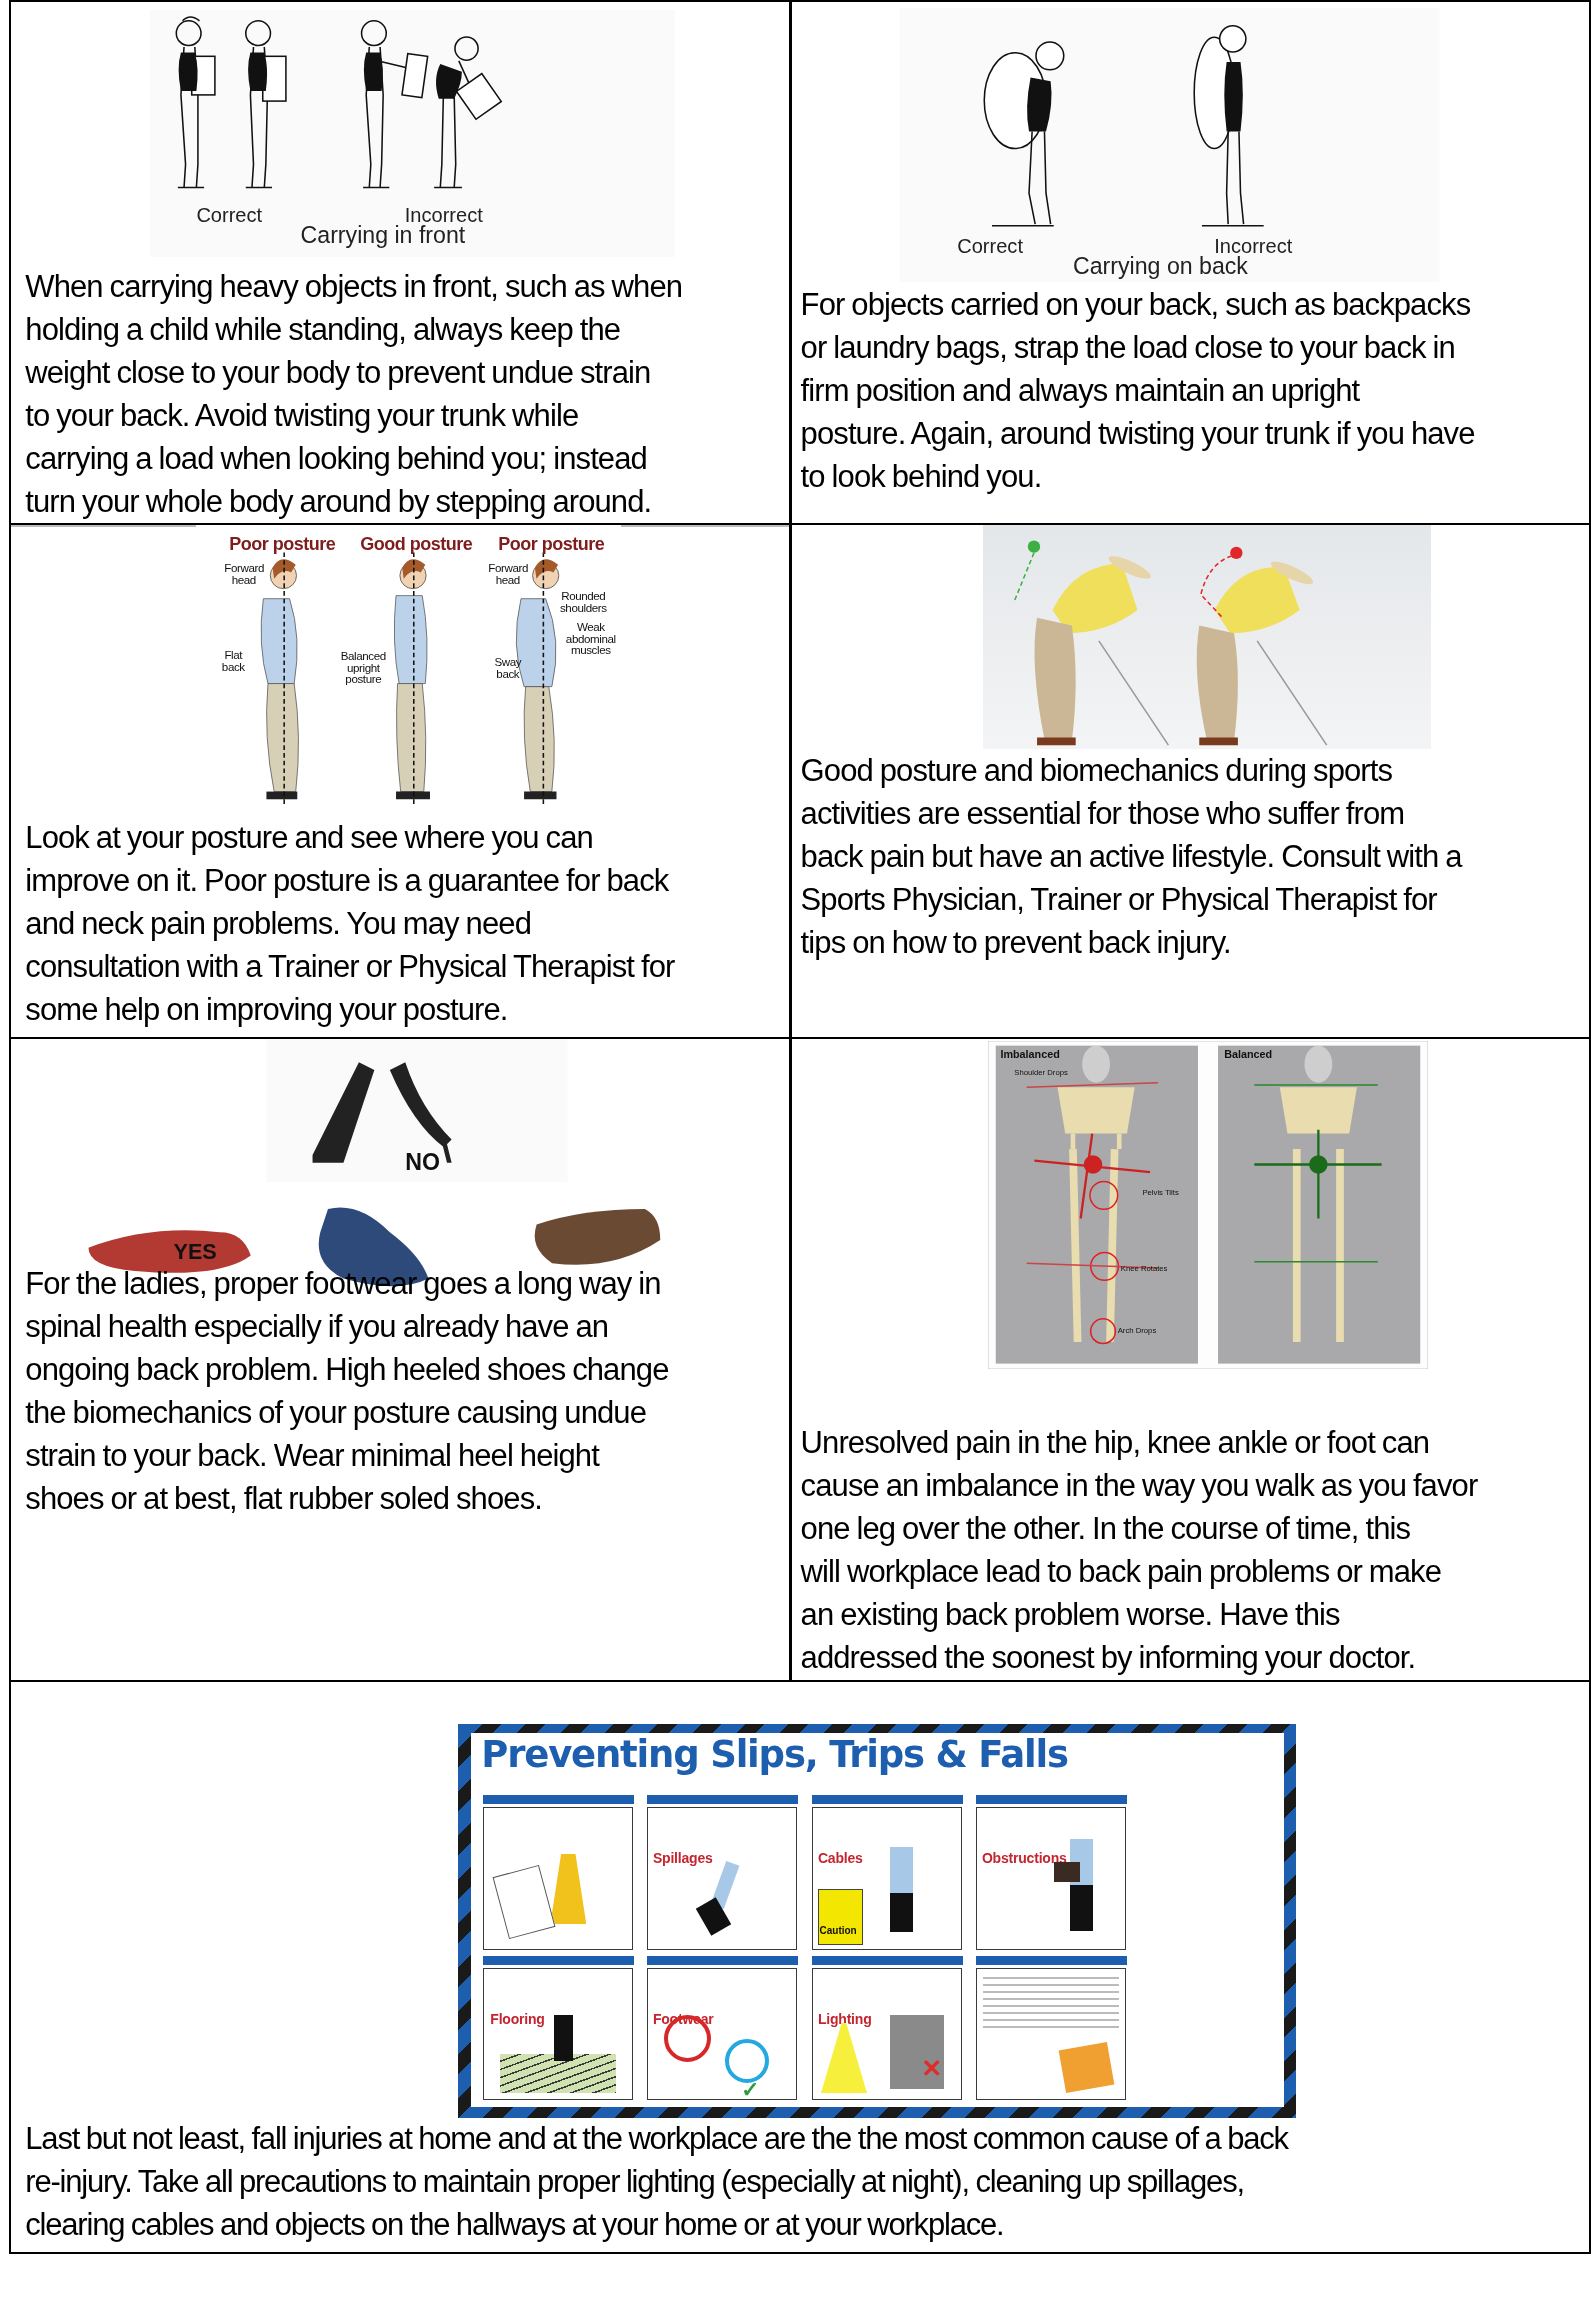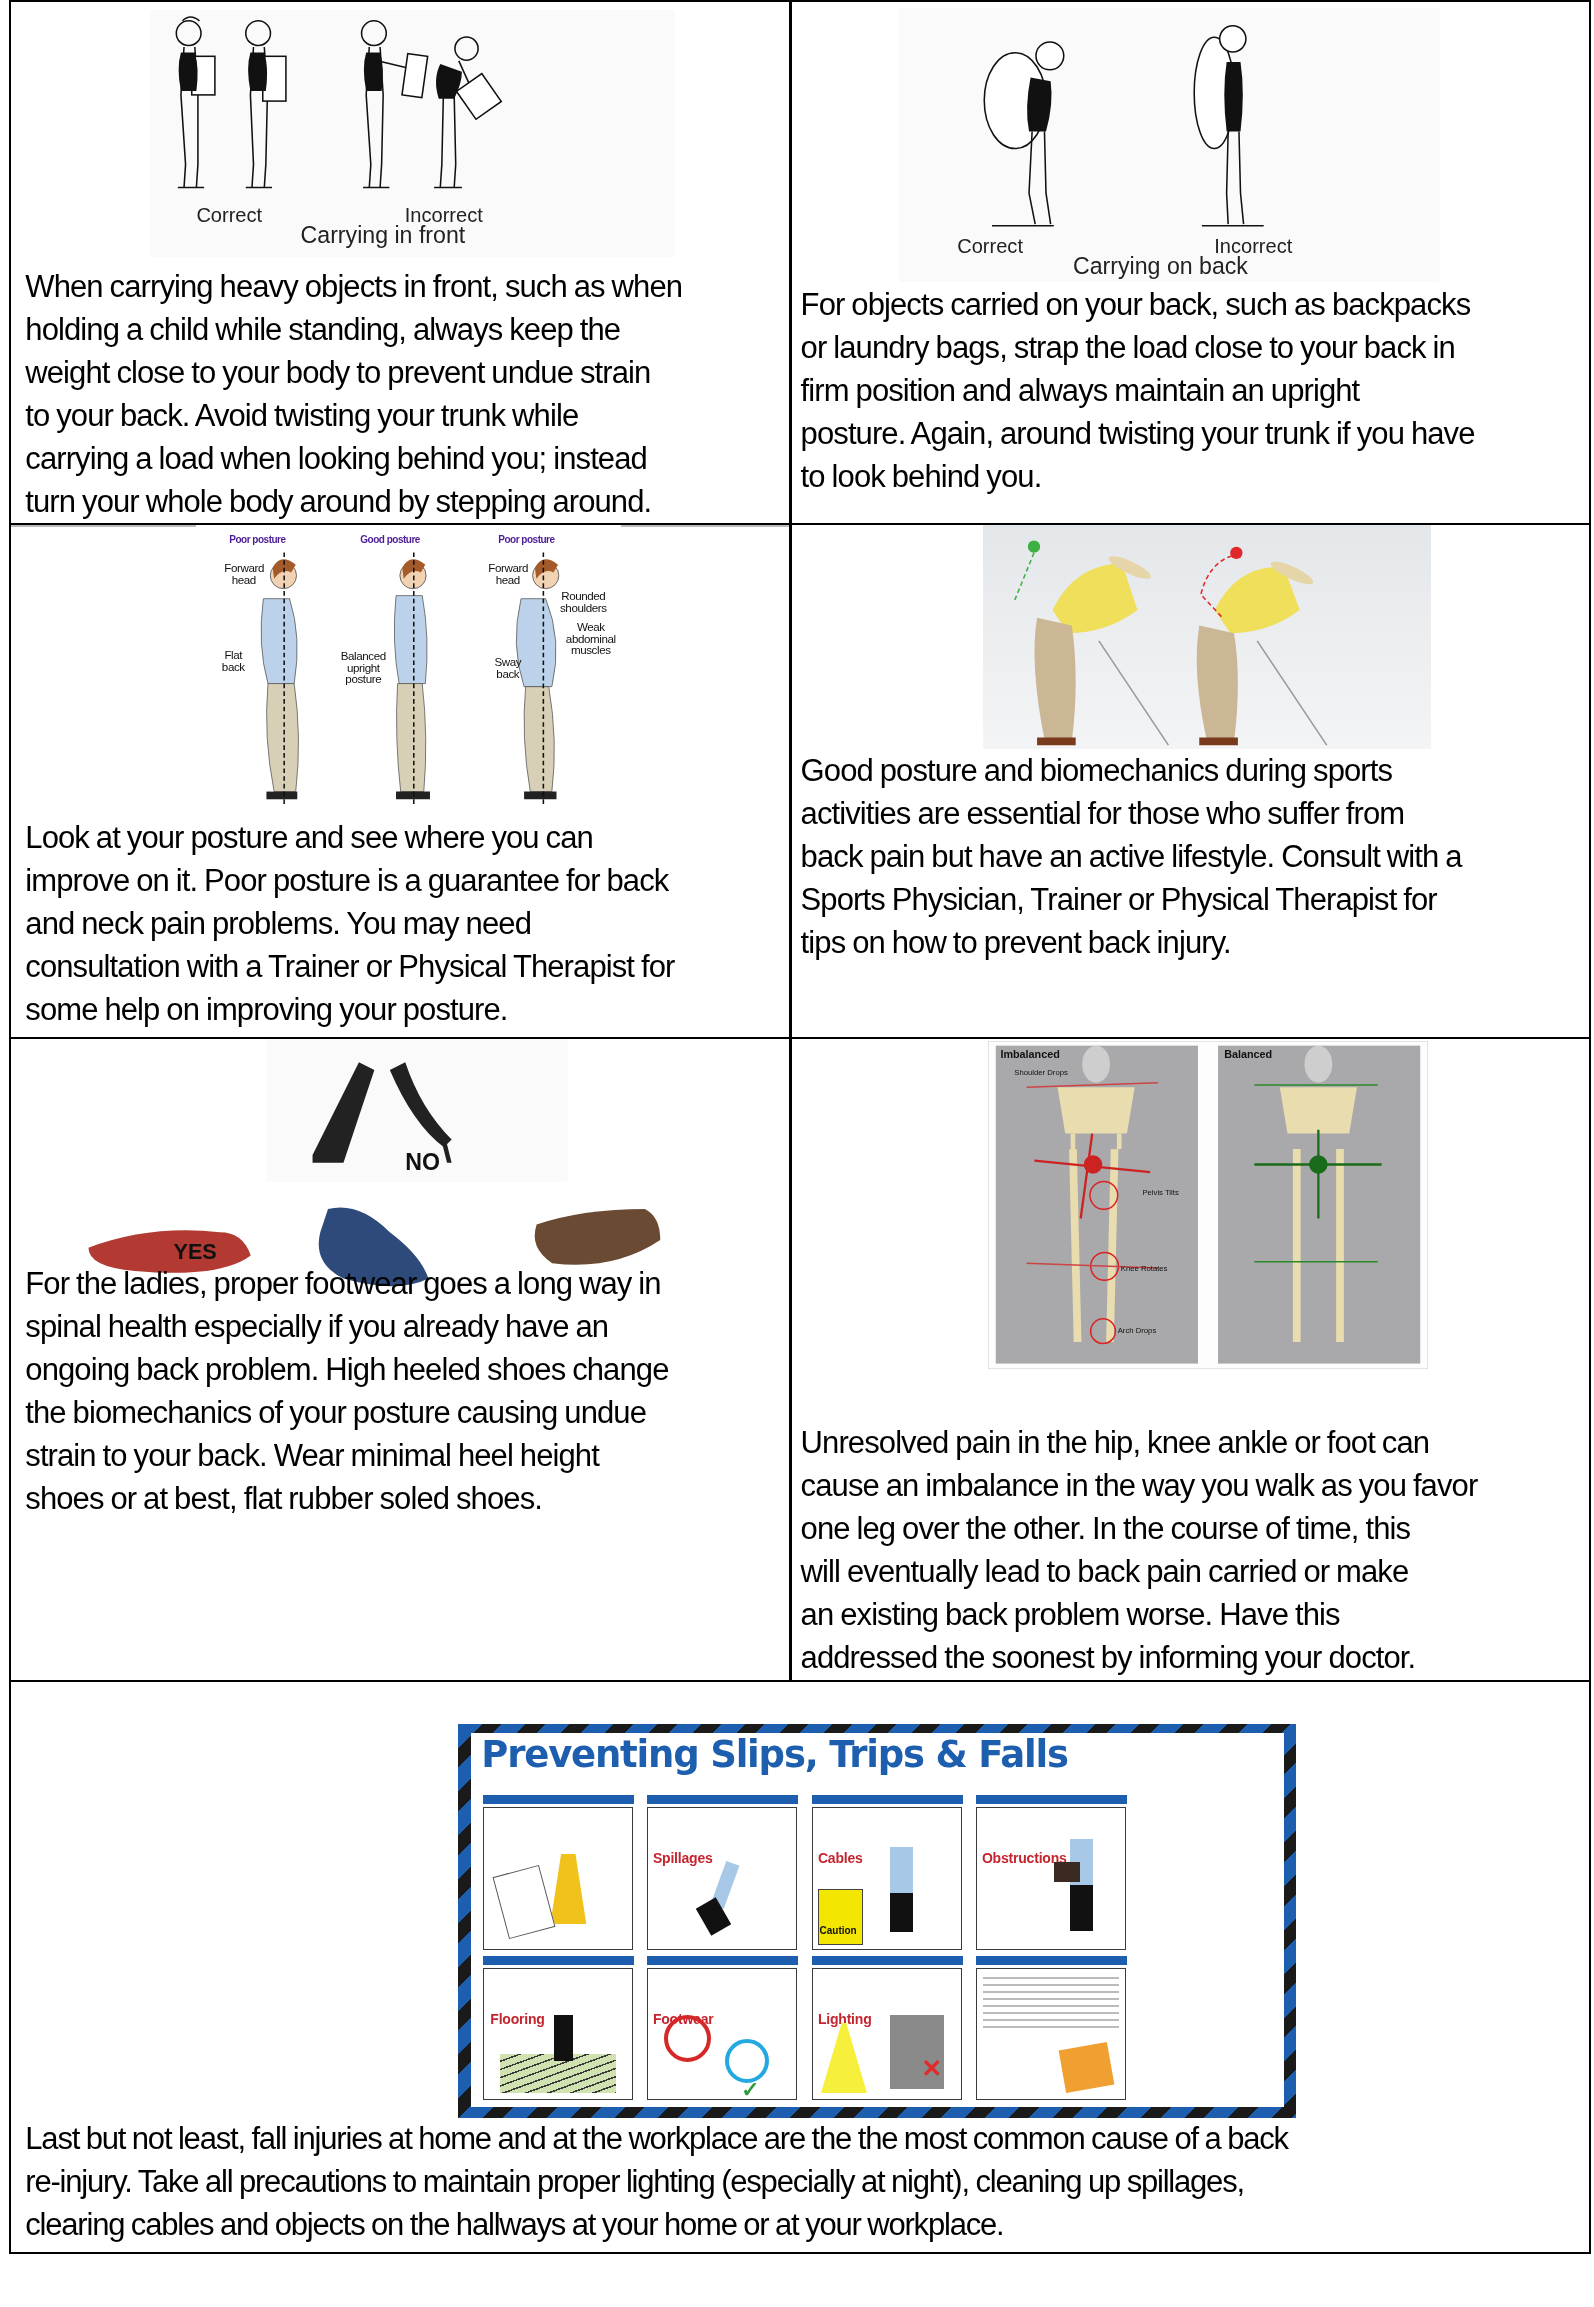--- a/index.html
+++ b/index.html
@@ -9,21 +9,21 @@
                 border: 2.3px solid #000; box-sizing: border-box; }
   .vline { position: absolute; background: #000; width: 2.3px; }
   .hline { position: absolute; background: #000; height: 2.3px; left: 0; right: 0; }
   .cell { position: absolute; overflow: hidden; }
   .para { position: absolute; font-size: 31px; line-height: 43px; letter-spacing: -0.9px;
           word-spacing: -0.8px; white-space: nowrap; transform-origin: 0 0; }
   .para span { display: block; }
   .fig { position: absolute; }
   .small-label { position: absolute; font-family: "Liberation Sans", sans-serif; font-size: 11.6px;
                  line-height: 11.6px; color: #111; text-align: center; letter-spacing: -0.4px; }
-  .posture-head { position: absolute; font-weight: bold; font-size: 10px; letter-spacing: -0.5px; color:#4c1d95; white-space: nowrap; }
+  .posture-head { position: absolute; font-weight: bold; font-size: 18px; letter-spacing: -0.5px; color:#7f1d1d; white-space: nowrap; }
   .poster-panel { position: absolute; background: #fff; border: 1.5px solid #3a3a3a; }
   .poster-bar { position: absolute; background: #1d5fae; height: 9.3px; }
   .poster-title-small { position: absolute; font-weight: bold; font-size: 14px; color: #c4252f; white-space: nowrap; letter-spacing:-0.2px;margin-top:40px; }
   .greyline { position:absolute; height:2.3px; background:#bdbdbd; }
 </style>
 </head>
 <body>
 
 <div class="page-table">
 
@@ -256,21 +256,21 @@
       <line x1="345" y1="160" x2="510" y2="160" stroke="#1a6b1a" stroke-width="3"></line>
       <line x1="428" y1="115" x2="428" y2="230" stroke="#1a6b1a" stroke-width="3"></line>
       <circle cx="428" cy="160" r="12" fill="#1a6b1a"></circle>
       <line x1="345" y1="286" x2="505" y2="286" stroke="#2a8a2a" stroke-width="2"></line>
       <text x="306" y="22" font-family="Liberation Sans, sans-serif" font-weight="bold" font-size="14" fill="#111">Balanced</text>
     </svg>
     <div class="para" style="left:9.3px; top:382px;">
       <span>Unresolved pain in the hip, knee ankle or foot can</span>
       <span>cause an imbalance in the way you walk as you favor</span>
       <span>one leg over the other.  In the course of time, this</span>
-      <span>will eventually lead to back pain carried or make</span>
+      <span>will workplace lead to back pain problems or make</span>
       <span>an existing back problem worse.  Have this</span>
       <span>addressed the soonest by informing your doctor.</span>
     </div>
   </div>
 
   <div class="cell" style="left:0; top:1680px; width:1580px; height:572px;">
     <div class="fig" style="left:447px; top:42px; width:838px; height:394px;
                 background: repeating-linear-gradient(135deg, #1d5fae 0 17px, #1a1a1a 17px 31px);">
       <div style="position:absolute; left:12.4px; top:9.3px; right:12.4px; bottom:10.8px; background:#fff;"></div>
       <div style="position:absolute; left:23px; top:9.3px; font-family:'DejaVu Sans', sans-serif; font-weight:bold; font-size:37px; color:#1d5fae; letter-spacing:-1.2px; white-space:nowrap;">Preventing Slips, Trips &amp; Falls</div>

